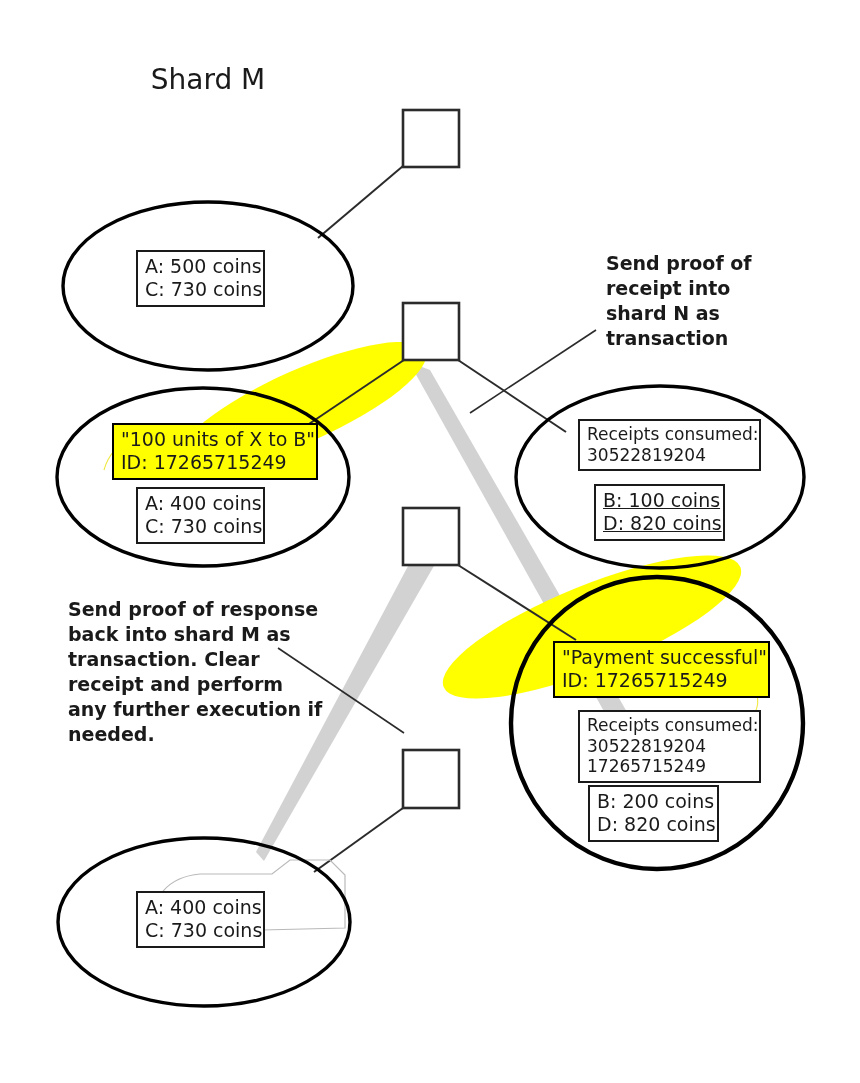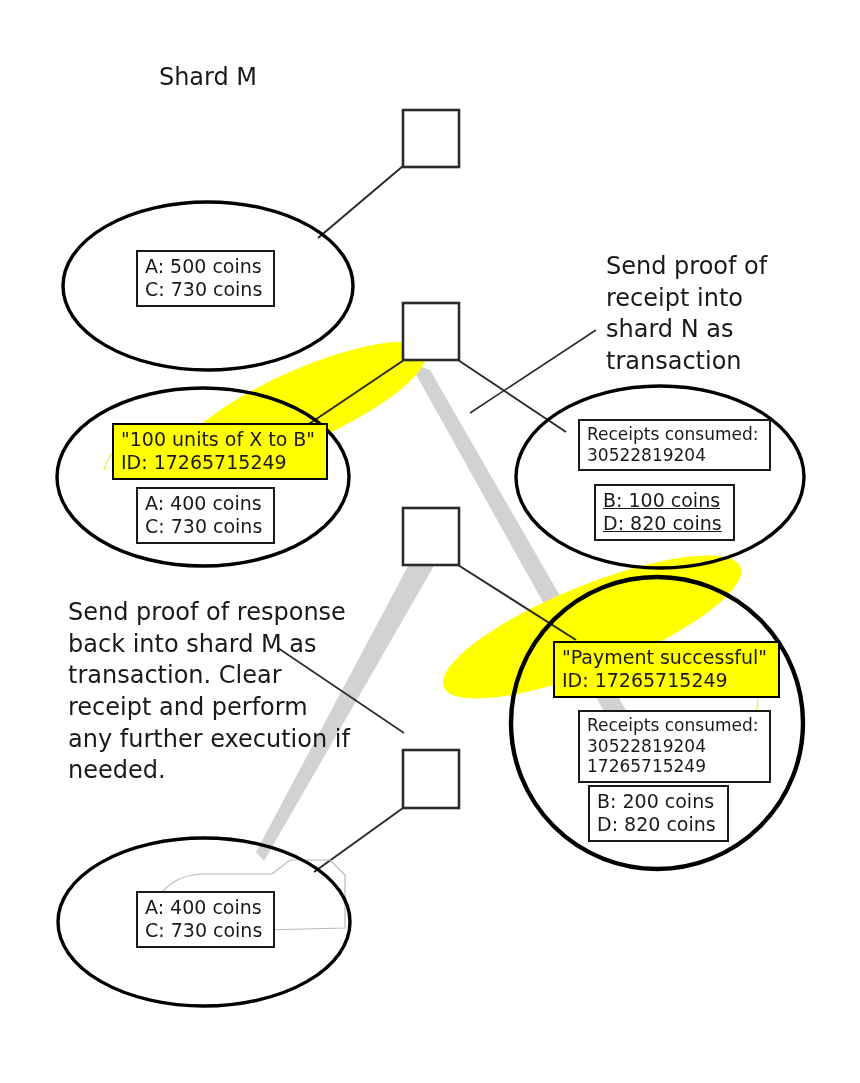--- a/index.html
+++ b/index.html
@@ -25,35 +25,36 @@
     width: 860px;
     height: 1083px;
   }
   .lbl {
     position: absolute;
     white-space: pre;
     line-height: 1.32;
     color: #1a1a1a;
   }
   .shard-title {
-    font-size: 24px;
+    font-size: 28px;
     text-align: center;
   }
   .note {
-    font-size: 24px;
+    font-size: 19px;
+    font-weight: bold;
   }
   .boxtext {
     position: absolute;
     box-sizing: border-box;
     background: #ffffff;
     border: 2.5px solid #1a1a1a;
     line-height: 1.22;
     white-space: pre;
     color: #1a1a1a;
-    padding: 3px 11px 4px 7px;
+    padding: 3px 1px 4px 7px;
   }
   .boxtext.hl {
     background: #ffff00;
     border-color: #000000;
   }
   .sz17 { font-size: 19px; }
   .sz15 { font-size: 17px; }
 </style>
 </head>
 <body>

